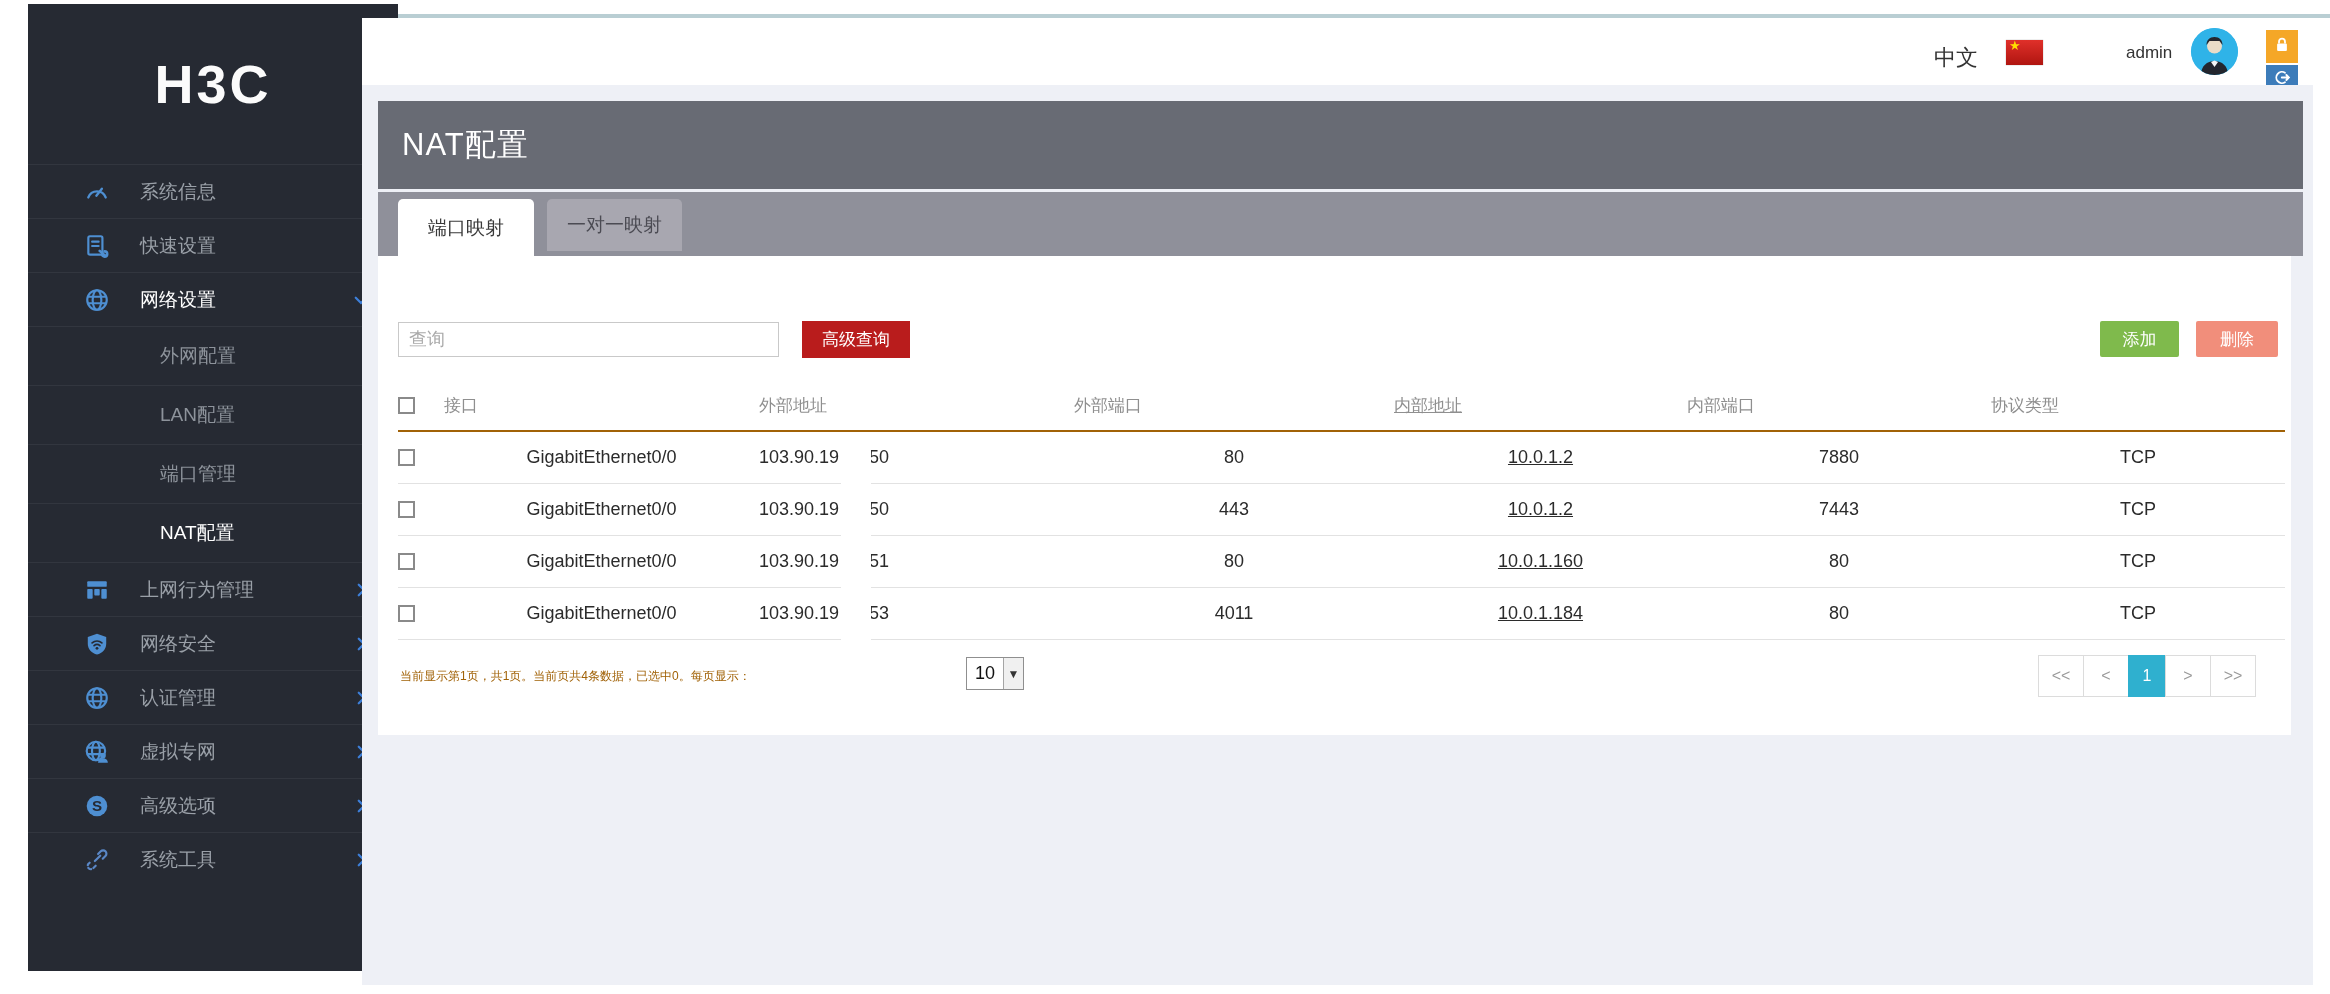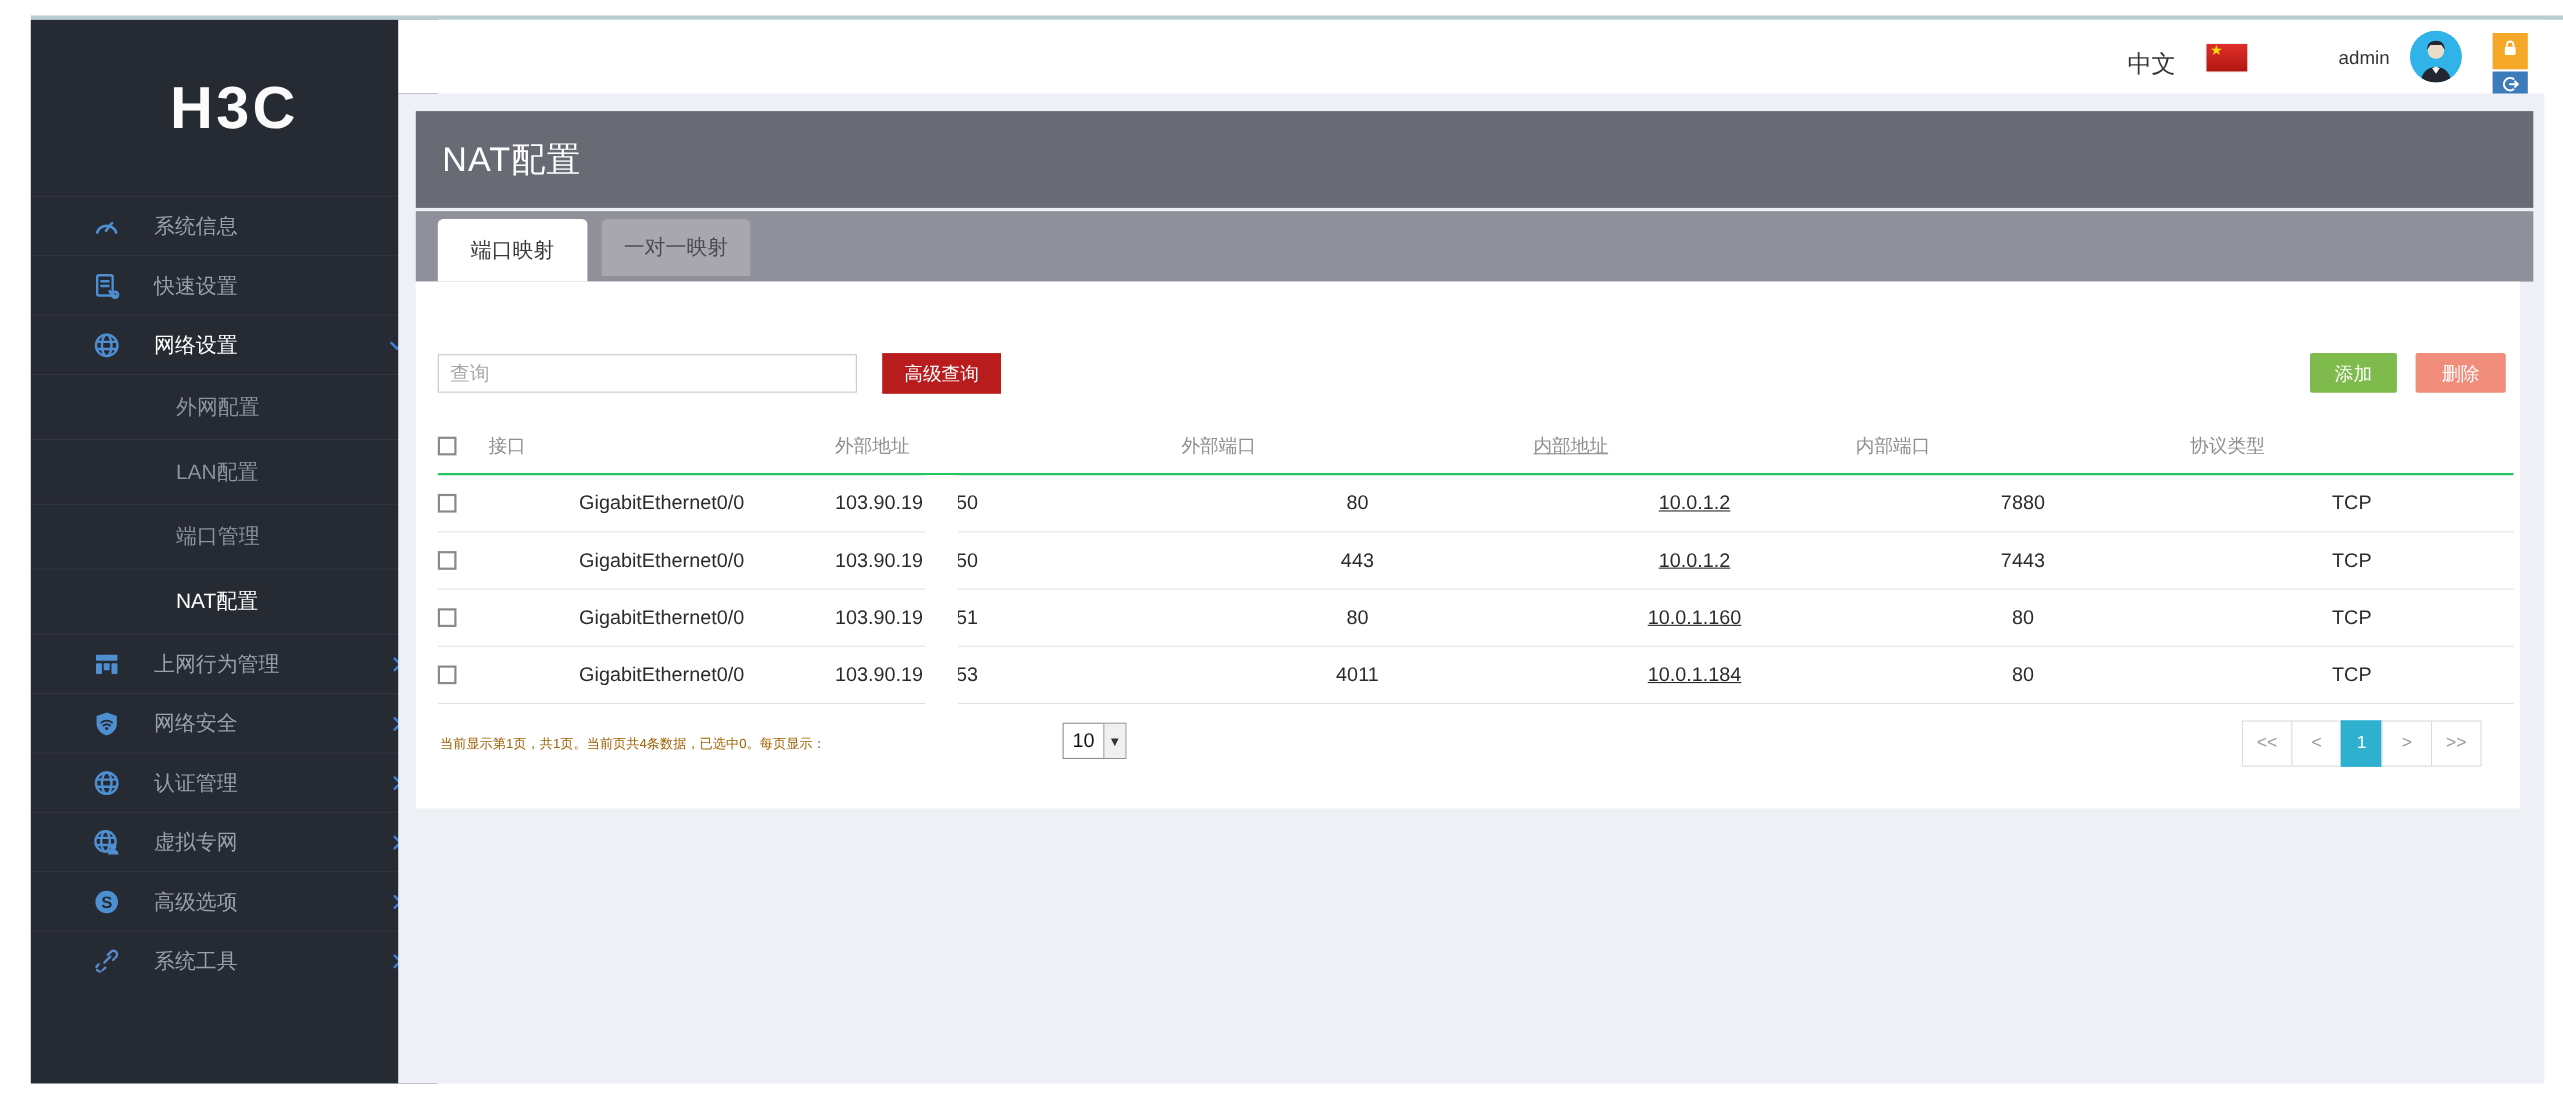--- a/index.html
+++ b/index.html
@@ -4,21 +4,21 @@
 <style>
   * { margin:0; padding:0; box-sizing:border-box; }
   html,body { width:2330px; height:994px; background:#ffffff; overflow:hidden;
               font-family:"Liberation Sans","DejaVu Sans",sans-serif; }
   .abs { position:absolute; }
 
   
   #teal-line { left:28px; top:14px; width:2302px; height:4px; background:#b9ced3; }
 
   
-  #sidebar { left:28px; top:18px; width:370px; height:967px; background:#262a33; }
+  #sidebar { left:28px; top:4px; width:370px; height:967px; background:#262a33; }
   #logo { height:160px; display:flex; align-items:center; justify-content:center; }
   #logo span { color:#fbfbfb; font-size:54px; font-weight:700; letter-spacing:3px; }
   .nav-item { height:54px; display:flex; align-items:center; border-top:1px solid #32363f;
               padding-left:56px; position:relative; cursor:pointer; }
   .nav-item .nv-icon { width:34px; height:26px; margin-right:22px; display:flex; align-items:center; }
   .nav-item .nv-label { color:#9aa0a8; font-size:19px; }
   .nav-item.expanded .nv-label { color:#ffffff; }
   .nav-sub { height:59px; display:flex; align-items:center; border-top:1px solid #32363f;
              padding-left:132px; cursor:pointer; }
   .nav-sub .nv-label { color:#8d939b; font-size:19px; }
@@ -59,21 +59,21 @@
   #btn-adv { position:absolute; left:424px; top:65px; width:108px; height:37px; background:#b91c1c;
              color:#fff; font-size:17px; border:none; cursor:pointer; }
   #btn-add { position:absolute; left:1722px; top:65px; width:79px; height:36px; background:#7fba4c;
              color:#fff; font-size:17px; border:none; border-radius:2px; cursor:pointer; }
   #btn-del { position:absolute; left:1818px; top:65px; width:82px; height:36px; background:#f18e7b;
              color:#fff; font-size:17px; border:none; border-radius:2px; cursor:pointer; }
 
   
   #table { position:absolute; left:20px; top:124px; width:1887px; }
   .trow { display:flex; align-items:center; }
-  .thead { height:52px; color:#8f8f8f; font-size:17px; border-bottom:2px solid #22c55e; }
+  .thead { height:52px; color:#8f8f8f; font-size:17px; border-bottom:2px solid #a16207; }
   .tdata { height:52px; color:#2b2b2b; font-size:18px; border-bottom:1px solid #e2e2e2;text-align:center; }
   .c-check { width:46px; display:flex; align-items:center; }
   .c-if   { width:315px; }
   .c-ea   { width:315px; display:flex; align-items:center; }
   .c-ep   { width:320px; }
   .c-ia   { width:293px;text-decoration:underline; }
   .c-ip   { width:304px; }
   .c-pt   { flex:1; }
   .cbx { width:17px; height:17px; border:2px solid #8a8a8a; background:#fff; display:inline-block; cursor:pointer; }
   .redact-gap { display:inline-block; width:30px; }

